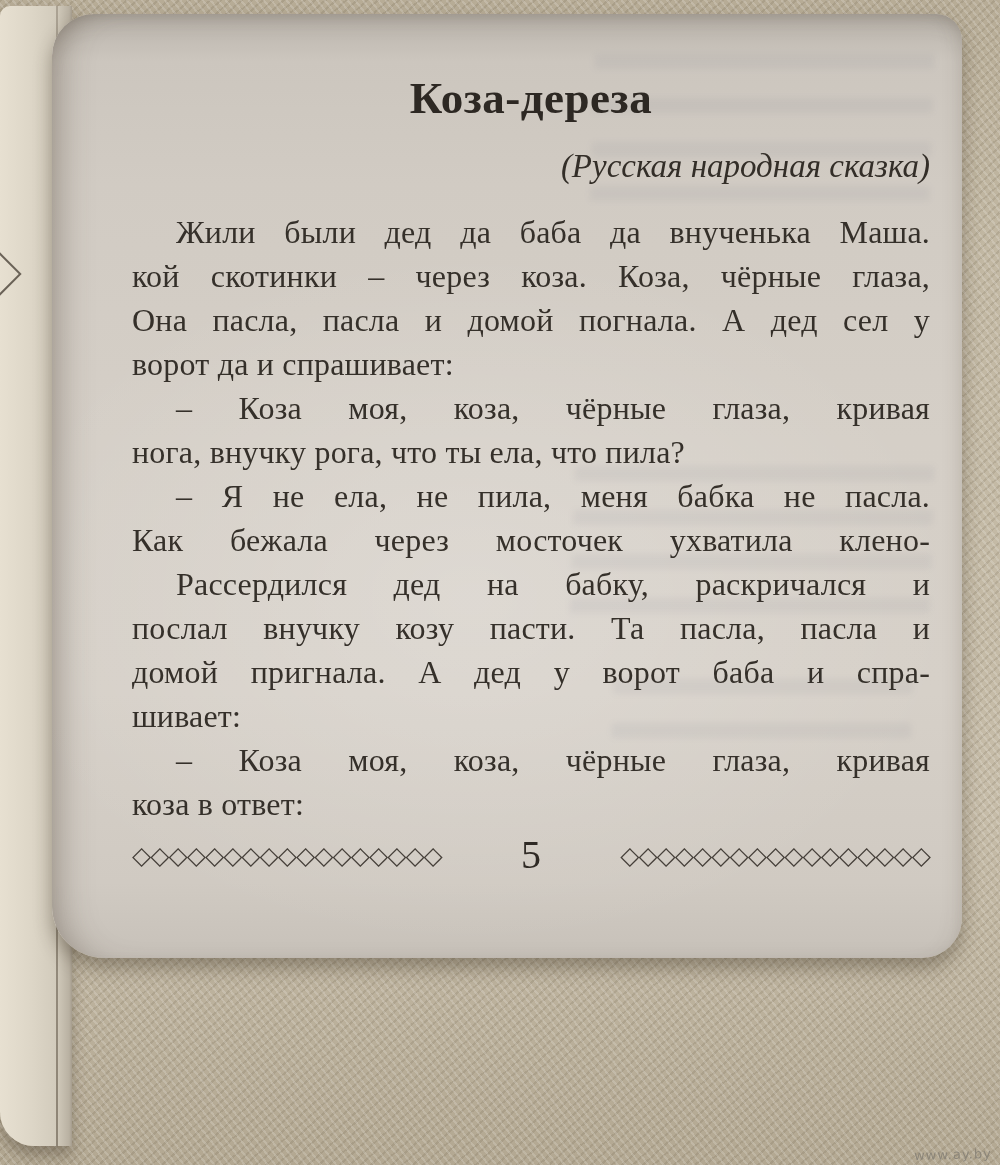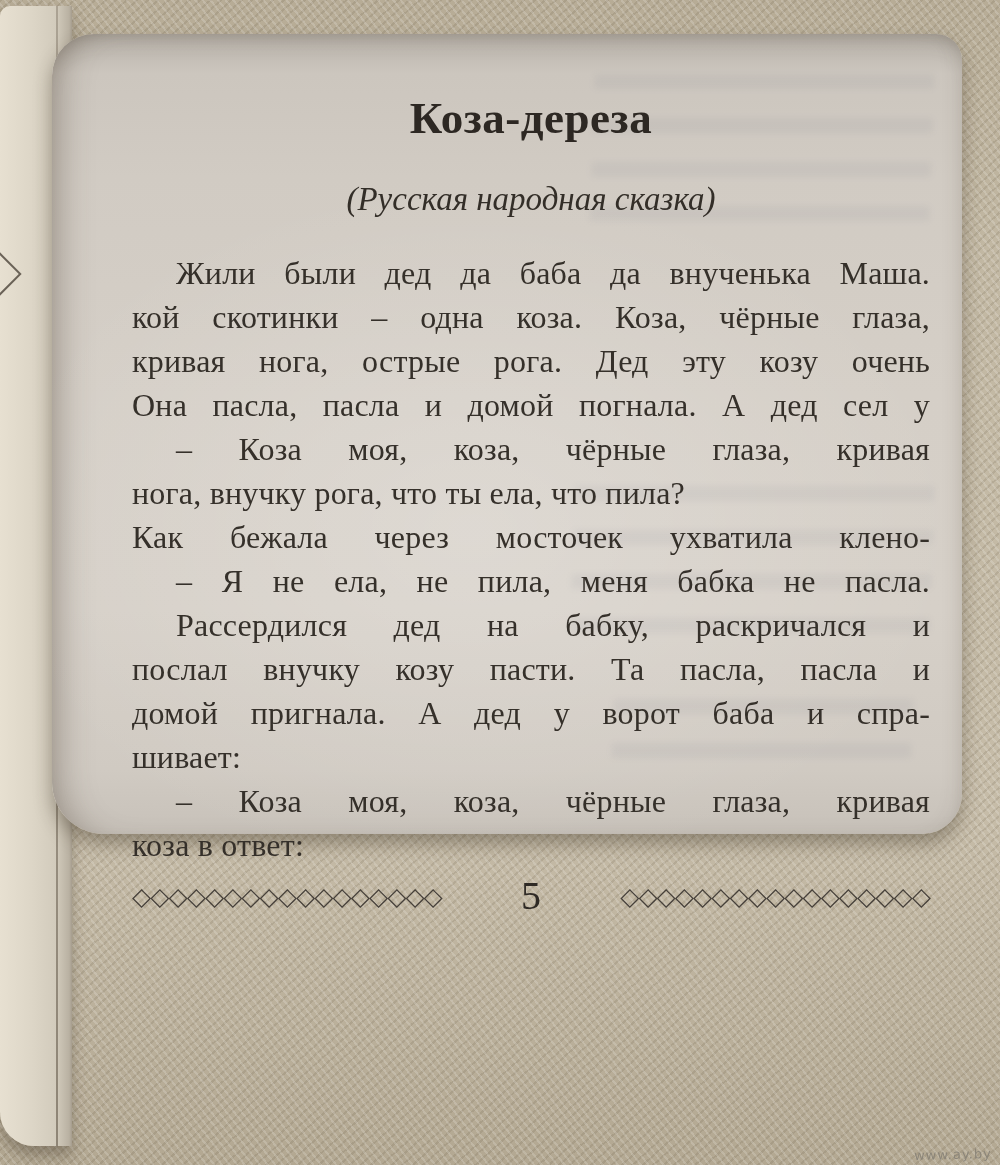--- a/index.html
+++ b/index.html
@@ -38,22 +38,22 @@
     left: -17px; top: 252px;
     width: 28px; height: 28px;
     border: 2.5px solid #6a6257;
     transform: rotate(45deg);
     background: transparent;
   }
 
   
   .book-page {
     position: absolute;
-    left: 52px; top: 34px;
-    width: 910px; height: 800px;
+    left: 52px; top: 14px;
+    width: 910px; height: 944px;
     border-radius: 42px 26px 40px 52px;
     background:
       radial-gradient(ellipse 700px 500px at 46% 62%, rgba(255,255,255,0.20), rgba(255,255,255,0) 70%),
       linear-gradient(180deg, #b9b3ab 0%, #ccc6be 5%, #d1cbc3 18%, #d5cfc7 45%, #d6d0c8 72%, #d0cac2 92%, #c7c1b9 100%);
     box-shadow:
       inset 28px 0 34px -22px rgba(70,58,44,0.38),
       inset -14px 0 24px -18px rgba(70,58,44,0.22),
       inset 0 16px 24px -16px rgba(70,58,44,0.30),
       0 10px 18px rgba(55,45,30,0.38);
   }
@@ -79,30 +79,30 @@
 
   .title {
     text-align: center;
     font-size: 45px;
     font-weight: bold;
     color: #2d2823;
     letter-spacing: 0.5px;
     line-height: 52px;
   }
   .subtitle {
-    margin-top: 35px;
-    text-align: center;
+    margin-top: 22px;
+    text-align: right;
     font-style: italic;
     font-size: 33px;
     color: #332e28;
     line-height: 40px;
   }
 
   .story {
-    margin-top: 32px;
+    margin-top: 24px;
     font-size: 32px;
     color: #35302a;
     letter-spacing: 0.2px;
   }
   .line {
     line-height: 44px;
     height: 44px;
     white-space: nowrap;
     text-align: justify;
     text-align-last: justify;
@@ -156,27 +156,27 @@
     <div class="ghost ghost-1"></div>
     <div class="ghost ghost-2"></div>
     <div class="ghost ghost-3"></div>
 
     <div class="page-inner">
       <div class="title">Коза-дереза</div>
       <div class="subtitle">(Русская народная сказка)</div>
 
       <div class="story">
           <div class="line first">Жили были дед да баба да внученька Маша.</div>
-          <div class="line">кой скотинки – одна коза. Коза, чёрные глаза,</div>
-          <div class="line">кривая нога, острые рога. Дед эту козу очень</div>
+          <div class="line">кой скотинки – через коза. Коза, чёрные глаза,</div>
           <div class="line">Она пасла, пасла и домой погнала. А дед сел у</div>
+          <div class="line last">ворот да и спрашивает:</div>
           <div class="line first">– Коза моя, коза, чёрные глаза, кривая</div>
           <div class="line last">нога, внучку рога, что ты ела, что пила?</div>
+          <div class="line first">– Я не ела, не пила, меня бабка не пасла.</div>
           <div class="line">Как бежала через мосточек ухватила клено-</div>
-          <div class="line first">– Я не ела, не пила, меня бабка не пасла.</div>
           <div class="line first">Рассердился дед на бабку, раскричался и</div>
           <div class="line">послал внучку козу пасти. Та пасла, пасла и</div>
           <div class="line">домой пригнала. А дед у ворот баба и спра-</div>
           <div class="line last">шивает:</div>
           <div class="line first">– Коза моя, коза, чёрные глаза, кривая</div>
           <div class="line last">коза в ответ:</div>
         </div>
 
       <div class="footer">
         <span class="ornament">◇◇◇◇◇◇◇◇◇◇◇◇◇◇◇◇◇</span>

